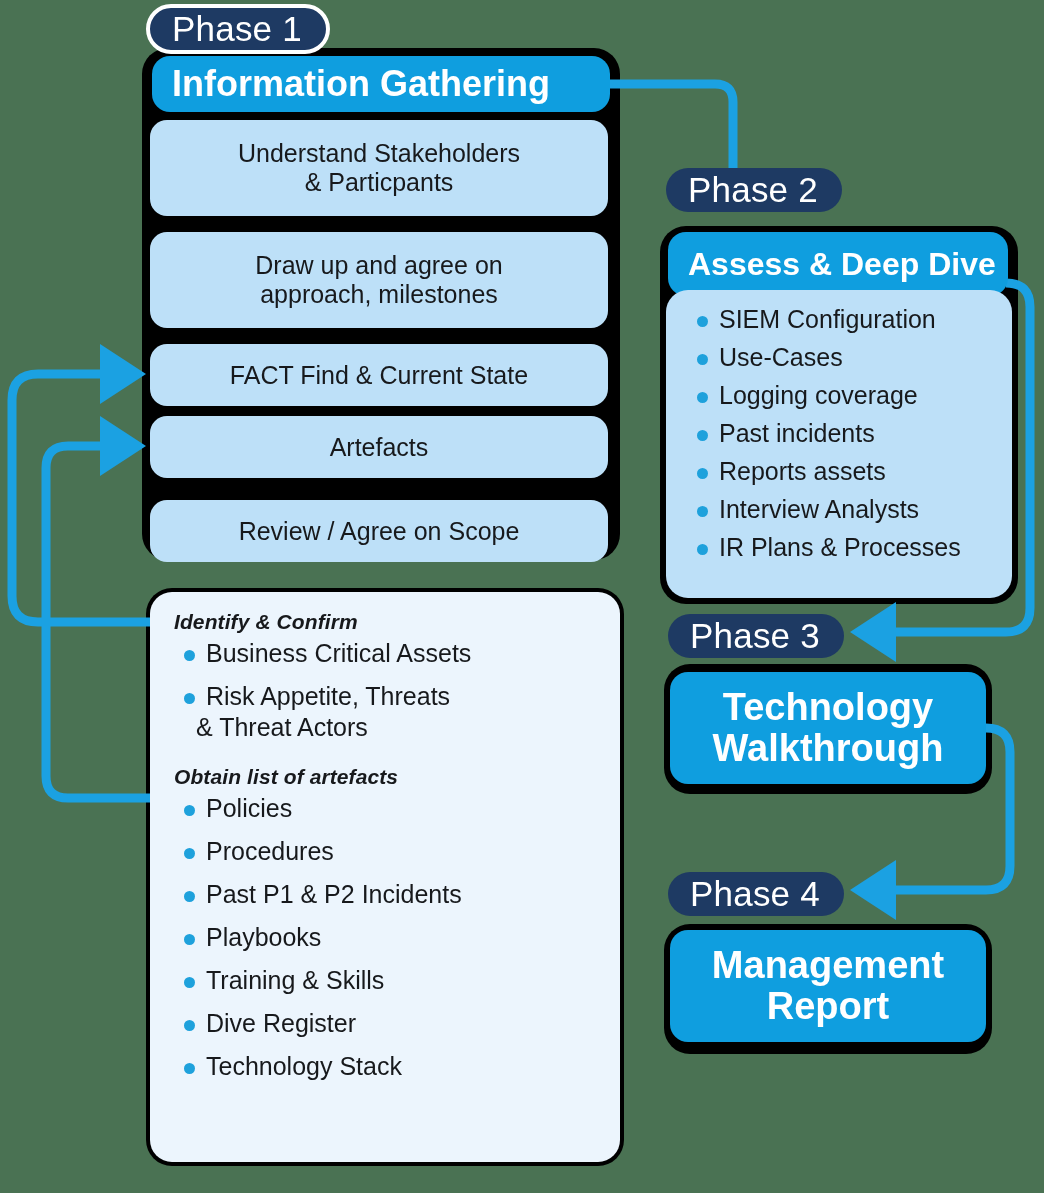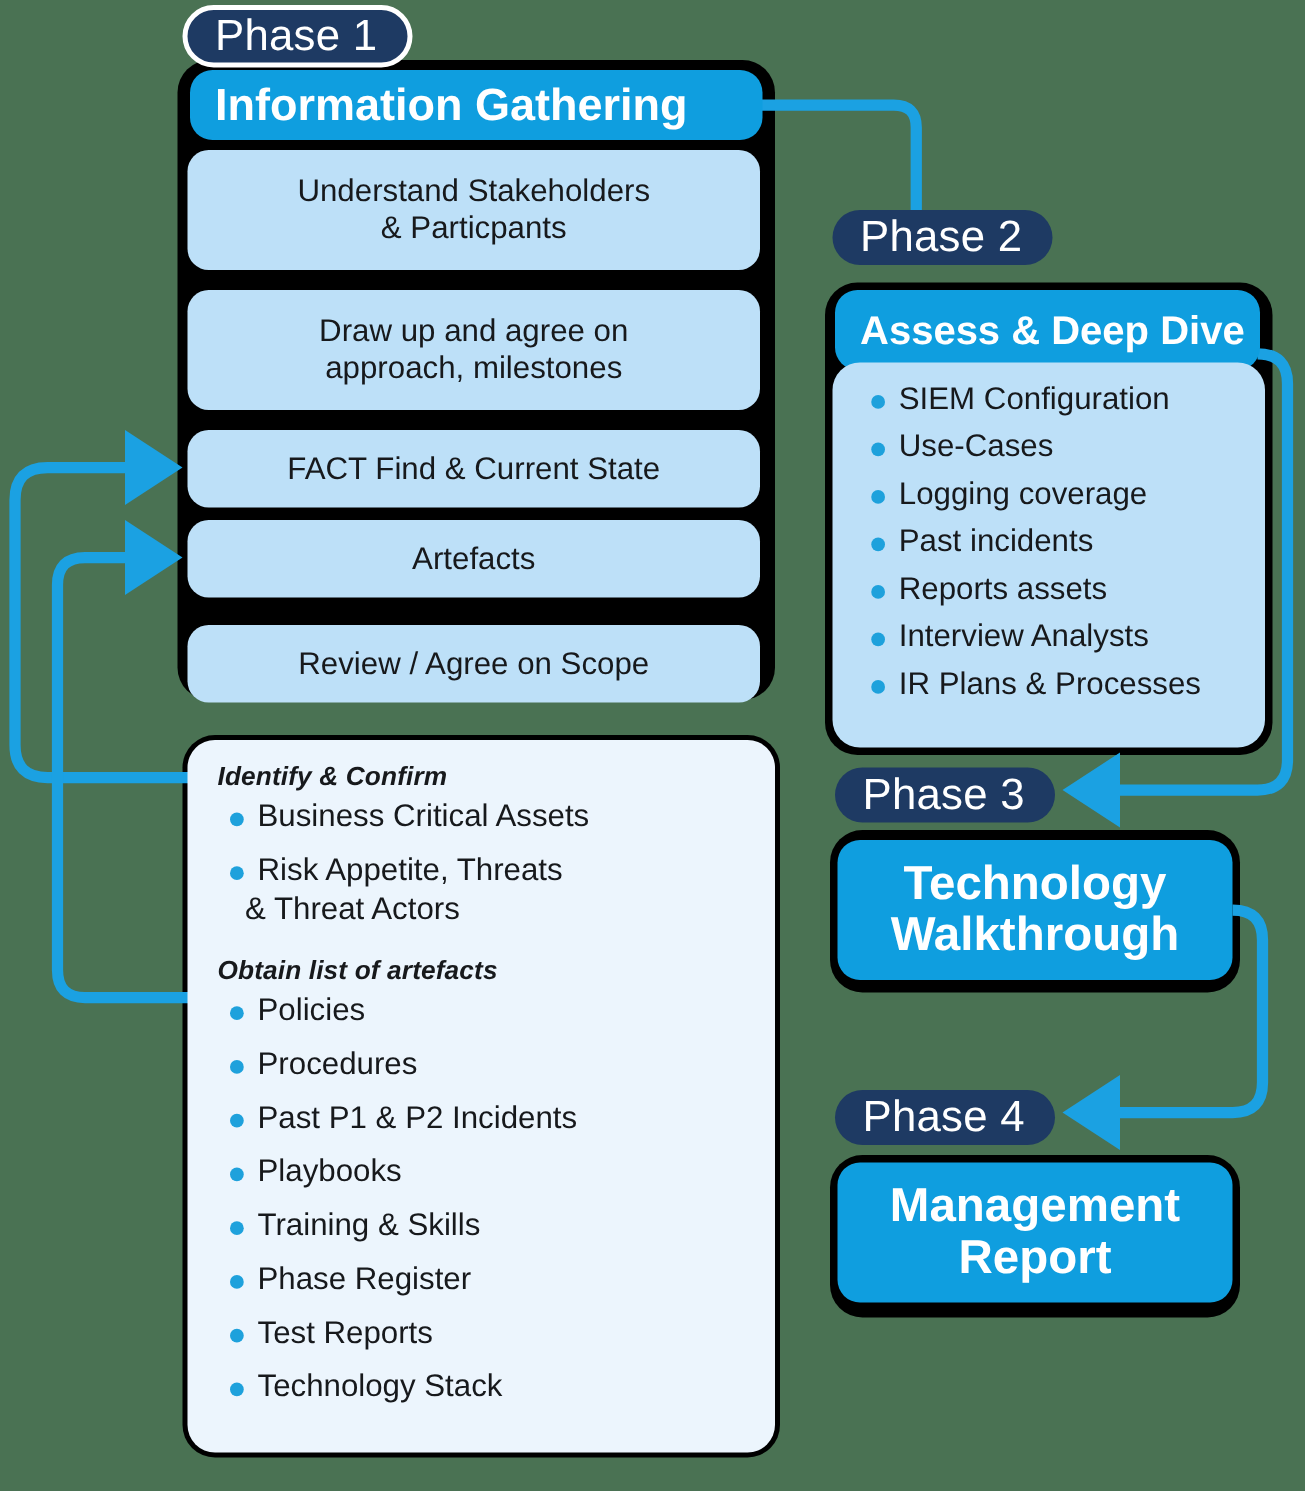--- a/index.html
+++ b/index.html
@@ -171,22 +171,21 @@
       <li style="margin-bottom:0;">Risk Appetite, Threats</li>
       <li class="cont">&amp; Threat Actors</li>
     </ul>
     <div class="grp-title" style="margin-top:22px;">Obtain list of artefacts</div>
     <ul class="bul wide" id="artefact-list">
         <li>Policies</li>
         <li>Procedures</li>
         <li>Past P1 &amp; P2 Incidents</li>
         <li>Playbooks</li>
         <li>Training &amp; Skills</li>
-        <li>Phase Register</li>
-        <li>Test Reports</li>
+        <li>Dive Register</li>
         <li>Technology Stack</li>
       </ul>
   </div>
 
   <div class="shell" style="left:660px;top:226px;width:358px;height:378px;"></div>
 
   <div class="phase-pill" style="left:666px;top:168px;width:176px;">
     <span>Phase 2</span>
   </div>
 

